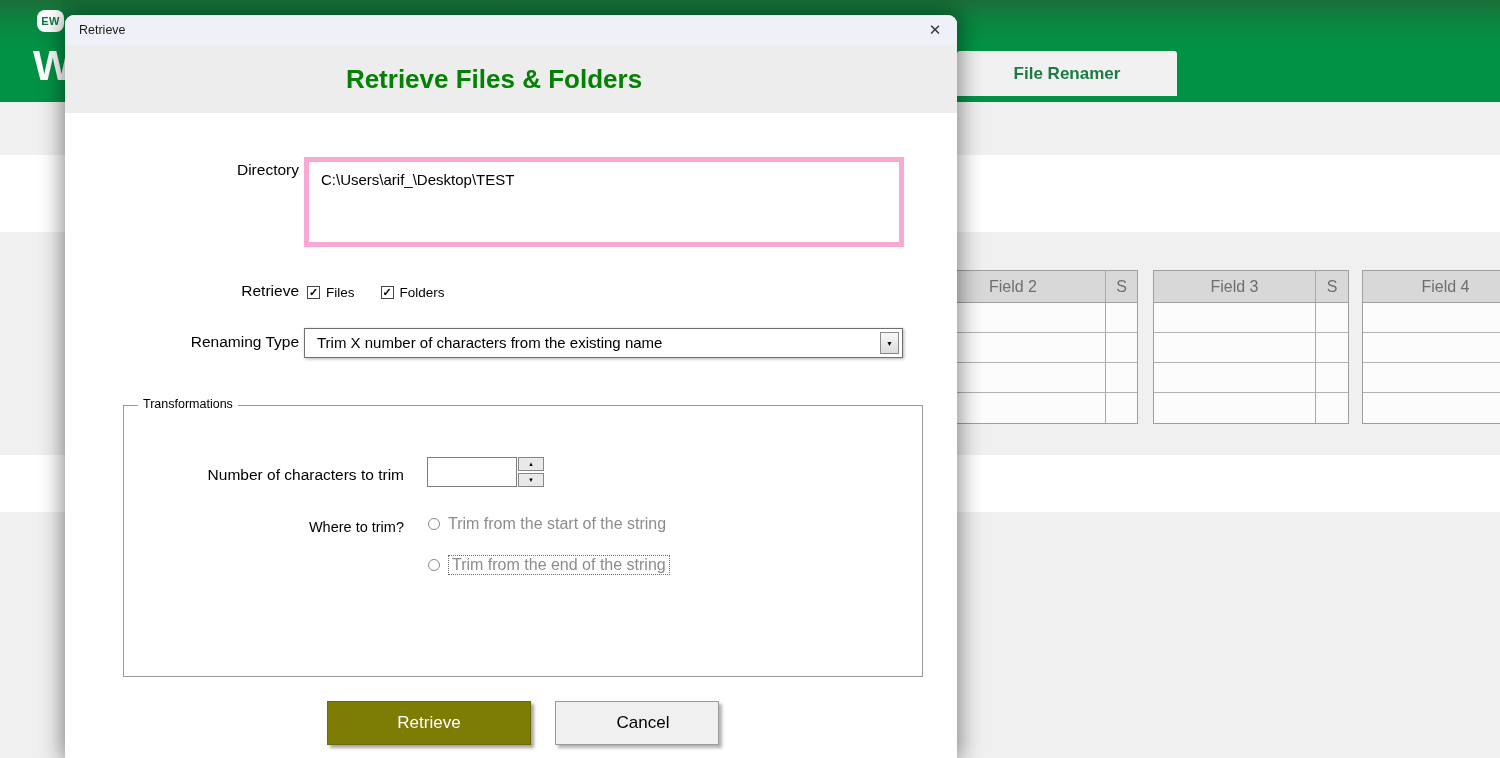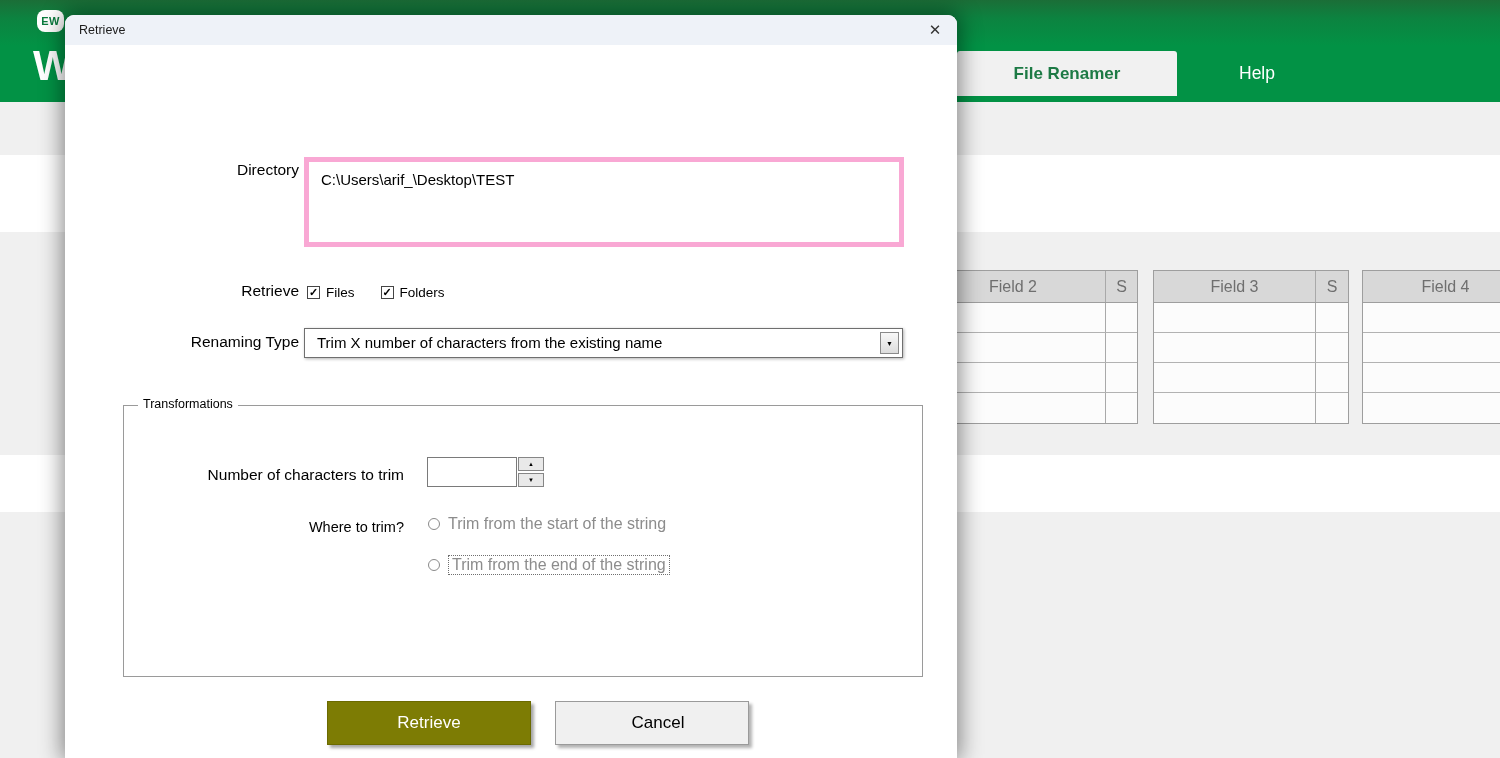--- a/index.html
+++ b/index.html
@@ -88,33 +88,32 @@
   .radio-row1 { top:500px; } .radio-row2 { top:540px; }
   .radio-circle { width:12px; height:12px; border:1px solid #8a8a8a; border-radius:50%;
     background:#fff; margin-right:8px; flex:none; }
   .radio-label { font-size:16px; color:#8c8c8c; }
   .radio-label.focused { border:1px dotted #6f6f6f; padding:0 3px; }
 
   .btn { position:absolute; top:686px; height:44px; font-family:"Liberation Sans",sans-serif;
     font-size:17px; cursor:default; }
   .btn-retrieve { left:262px; width:204px; background:#7d7c04; color:#fff;
     border:1px solid #6b6a00; box-shadow:3px 3px 3px rgba(0,0,0,0.35); }
-  .btn-cancel { left:490px; width:194px; background:#f0f0f0; color:#000;
+  .btn-cancel { left:490px; width:164px; background:#f0f0f0; color:#000;
     border:1px solid #9a9a9a; box-shadow:3px 3px 3px rgba(0,0,0,0.3);padding-left:12px; }
 </style>
 </head>
 <body>
 
 <div id="screen">
 
   <div class="app-header">
     <div class="logo-badge">EW</div>
     <div class="app-initial">W</div>
     <div class="tab tab-active">File Renamer</div>
-    <div class="tab tab-plain">Help</div>
   </div>
 
   <div class="band band1"></div>
   <div class="band band2"></div>
 
   <div class="bg-table t-a">
     <div class="bg-thead">
       <div class="cell name-col">Field 2</div>
       <div class="cell s-col">S</div>
     </div>
@@ -178,20 +177,23 @@
       </div>
   </div>
 
   <div class="dialog">
 
     <div class="dlg-titlebar">
       <span>Retrieve</span>
       <span class="dlg-close">✕</span>
     </div>
 
+    <div class="dlg-headband">
+      <span class="dlg-heading">Retrieve Files &amp; Folders</span>
+    </div>
 
     <div class="rlabel lbl-directory">Directory</div>
     <textarea class="dir-box" spellcheck="false" style="">C:\Users\arif_\Desktop\TEST</textarea>
 
     <div class="rlabel lbl-retrieve">Retrieve</div>
     <div class="chk-group">
       <div class="chk-item">
         <span class="chk-box">✓</span>
         <span class="chk-label">Files</span>
       </div>

